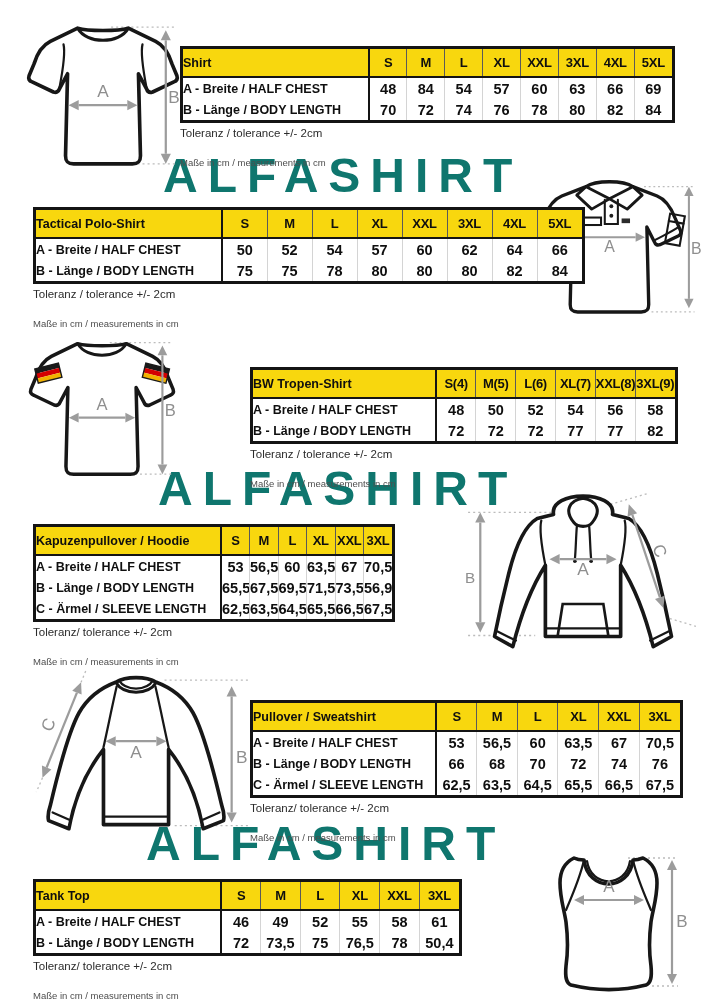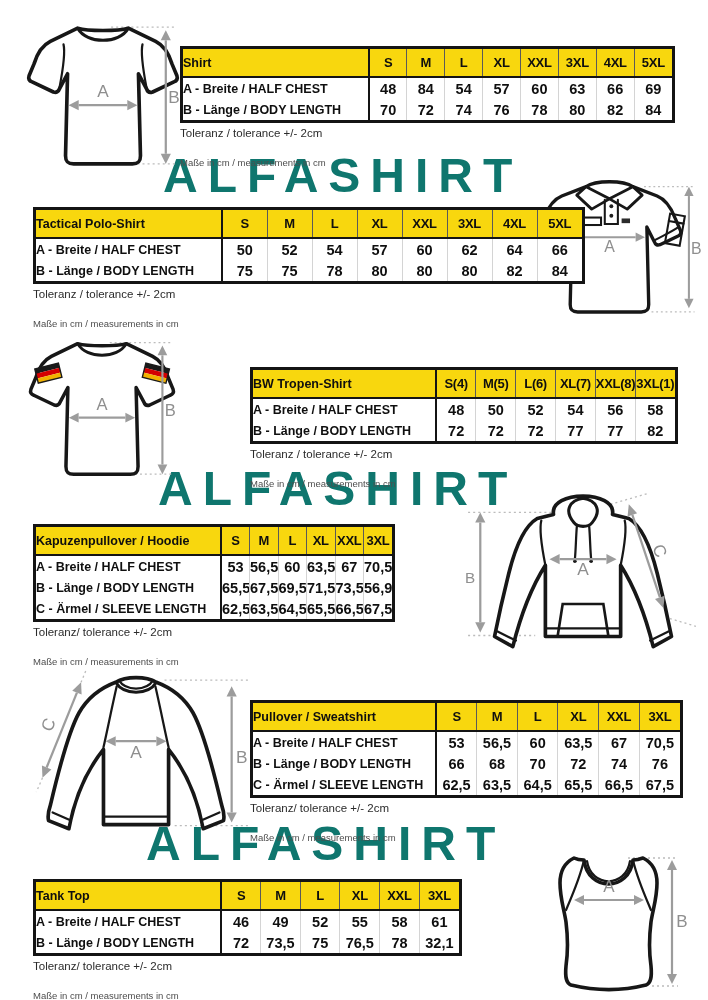--- a/index.html
+++ b/index.html
@@ -273,21 +273,21 @@
           <col>
         </colgroup>
         <thead>
           <tr>
             <th class="name">BW Tropen-Shirt</th>
             <th class="size">S(4)</th>
             <th class="size">M(5)</th>
             <th class="size">L(6)</th>
             <th class="size">XL(7)</th>
             <th class="size">XXL(8)</th>
-            <th class="size">3XL(1)</th>
+            <th class="size">3XL(9)</th>
           </tr>
         </thead>
         <tbody>
           <tr>
             <td class="lbl">A -  Breite / HALF CHEST</td>
             <td class="val">48</td>
             <td class="val">50</td>
             <td class="val">52</td>
             <td class="val">54</td>
             <td class="val">56</td>
@@ -526,21 +526,21 @@
             <td class="val">58</td>
             <td class="val">61</td>
           </tr>
           <tr>
             <td class="lbl">B -  Länge / BODY LENGTH</td>
             <td class="val">72</td>
             <td class="val">73,5</td>
             <td class="val">75</td>
             <td class="val">76,5</td>
             <td class="val">78</td>
-            <td class="val">32,1</td>
+            <td class="val">50,4</td>
           </tr>
         </tbody>
       </table>
     </div>
   <div class="tol">
     <div class="tol1">Toleranz/ tolerance +/- 2cm</div>
     <div class="tol2">Maße in cm / measurements in cm</div>
   </div>
 </div>
 

